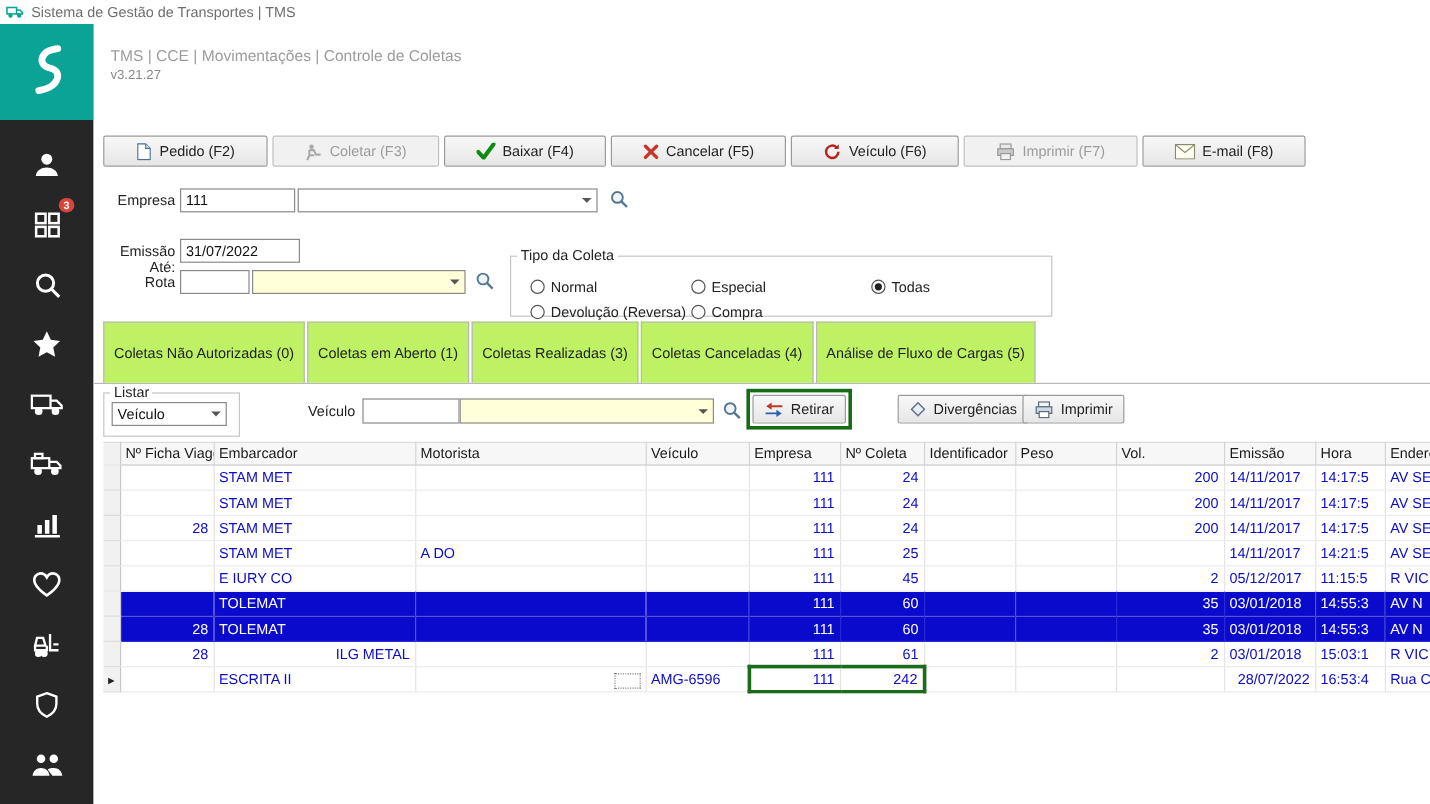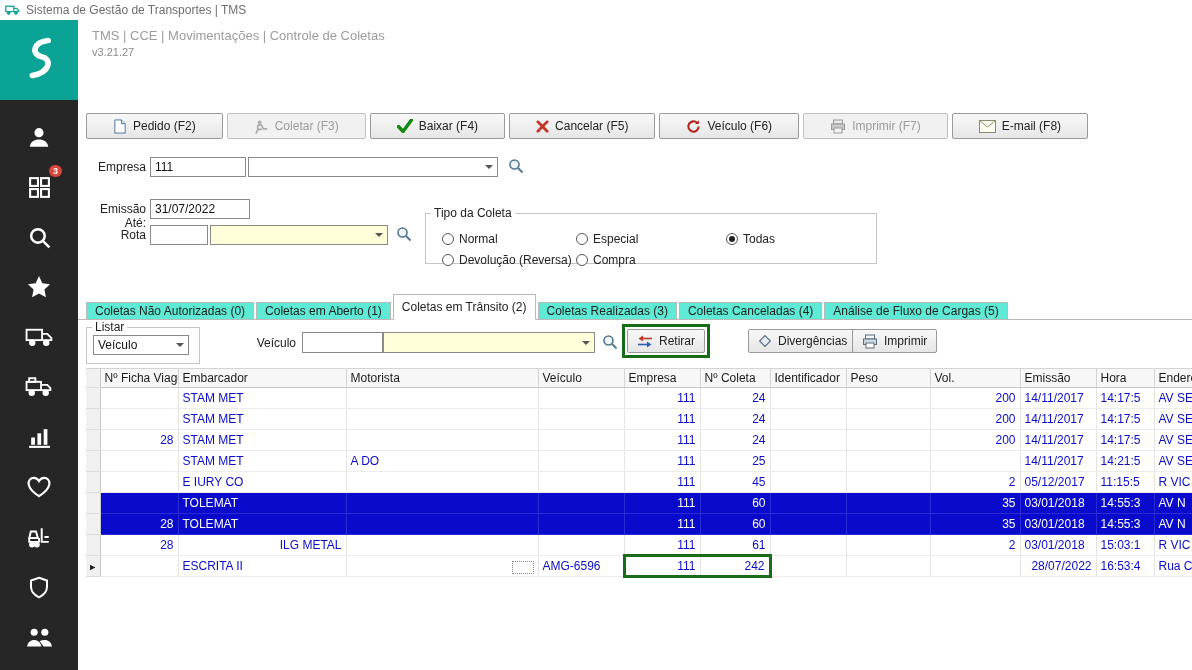--- a/index.html
+++ b/index.html
@@ -15,21 +15,21 @@
   .logo { width:78px; height:80px; background:#0aa396; display:flex; align-items:center; justify-content:center; cursor:pointer; }
   .side-nav { flex:1; display:flex; flex-direction:column; align-items:center; padding-top:12px; }
   .side-item { position:relative; width:78px; height:50px; display:flex; align-items:center; justify-content:center; cursor:pointer; }
   .badge { position:absolute; top:3px; right:16px; background:#d8453a; color:#fff; font-size:9px;
            line-height:12px; min-width:13px; border-radius:7px; text-align:center; padding:0 2px; font-weight:bold; }
 
   
   .main { flex:1; min-width:0; display:flex; flex-direction:column; background:#fff; }
   .header { height:88px; padding:8px 0 0 14px; }
   .title { font-size:26px; color:#3a3a3a; }
-  .crumb { font-size:13px; color:#9c9c9c; margin-top:0; }
+  .crumb { font-size:13px; color:#9c9c9c; margin-top:11px; }
   .ver { font-size:11px; color:#8a8a8a; margin-top:3px; }
 
   .toolbar { height:36px; display:flex; align-items:center; gap:4px; padding-left:8px; }
   .tbtn { display:inline-flex; align-items:center; gap:6px; height:26px; padding:0 26px;
           font-family:"Liberation Sans", sans-serif; font-size:12px; color:#222;
           background:linear-gradient(#f8f8f8,#e6e6e6); border:1px solid #9a9a9a; border-radius:2px; cursor:pointer; }
   .tbtn.disabled { color:#9c9c9c; border-color:#c0c0c0; background:#f1f1f1; cursor:default; }
   .ic { display:inline-flex; align-items:center; }
 
   
@@ -52,22 +52,22 @@
         align-items:center; justify-content:center; cursor:pointer; flex:none; }
   .chk { font-size:11px; line-height:11px; color:#111; }
   .inp-inline { position:static; height:19px; width:40px; text-align:center; border:1px solid #8a8a8a; font-size:12px; font-family:"Liberation Sans", sans-serif; }
   .radios { position:relative; height:100%; }
   .radio { position:absolute; display:inline-flex; align-items:center; gap:5px; font-size:12px; color:#222; cursor:pointer; white-space:nowrap; }
   .rdot { width:12px; height:12px; border:1px solid #555; border-radius:50%; background:#fff; flex:none; position:relative; }
   .rdot.on::after { content:""; position:absolute; left:2px; top:2px; width:6px; height:6px; border-radius:50%; background:#222; }
 
   
   .tabstrip { display:flex; align-items:flex-end; padding-left:8px; border-bottom:1px solid #b9b9b9; height:24px; }
-  .tab { font-size:12px; color:#222; background:#5eead4; border:1px solid #b9b9b9; border-bottom:none;
-         padding:1px 8px; margin-right:2px; cursor:pointer; white-space:nowrap; }
+  .tab { font-size:12px; color:#222; background:#bef264; border:1px solid #b9b9b9; border-bottom:none;
+         padding:18px 8px; margin-right:2px; cursor:pointer; white-space:nowrap; }
   .tab.active { background:#fff; padding:5px 8px; margin-bottom:-1px; border-bottom:1px solid #fff; }
 
   .tabpage { flex:1; display:flex; flex-direction:column; }
   .listbar { position:relative; height:48px; }
   .grp.listar { left:8px; top:0; width:114px; height:44px; }
   .sbtn { display:inline-flex; align-items:center; gap:6px; height:24px; padding:0 9px; font-size:12px; color:#222;
           font-family:"Liberation Sans", sans-serif; background:linear-gradient(#f8f8f8,#e6e6e6);
           border:1px solid #9a9a9a; border-radius:2px; cursor:pointer; }
   .sbtn.abs { position:absolute; }
   .hl { position:absolute; border:3px solid #176d17; padding:2px; display:inline-block; background:transparent; }
@@ -337,21 +337,20 @@
                 <span class="rdot"></span>
                 <span>Compra</span>
               </span>
             </div>
         </fieldset>
       </div>
 
       <div class="tabstrip">
           <div class="tab">Coletas Não Autorizadas (0)</div>
           <div class="tab">Coletas em Aberto (1)</div>
-          <div class="tab active">Coletas em Trânsito (2)</div>
           <div class="tab">Coletas Realizadas (3)</div>
           <div class="tab">Coletas Canceladas (4)</div>
           <div class="tab">Análise de Fluxo de Cargas (5)</div>
         </div>
 
       <div class="tabpage">
         <div class="listbar">
           <fieldset class="grp listar">
             <legend>Listar</legend>
             <div class="combo" style="position:static;width:96px;margin:1px 0 0 6px">

